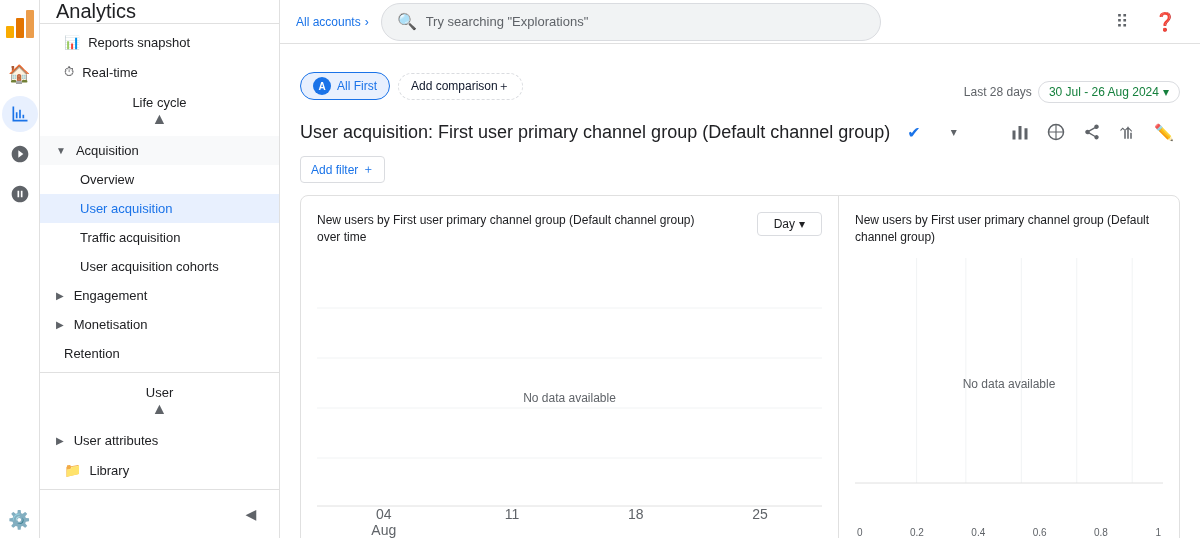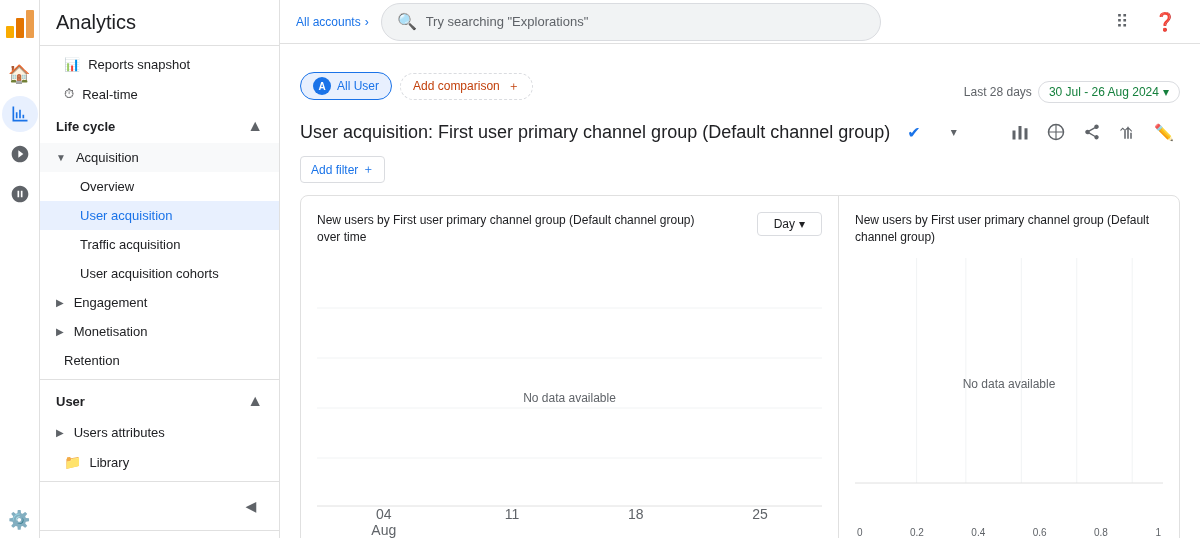--- a/index.html
+++ b/index.html
@@ -47,23 +47,24 @@
       flex-direction: column;
       overflow-y: auto;
       padding-bottom: 8px;
     }
     .sidebar-section-title {
       display: flex;
       align-items: center;
       justify-content: space-between;
       padding: 8px 16px;
       font-size: 13px;
-      font-weight: 700;
+      font-weight: 400;
       color: #202124;
       cursor: pointer;
+      flex-direction: column;
     }
 
     .nav-item {
       display: flex;
       align-items: center;
       padding: 7px 16px 7px 24px;
       font-size: 13px;
       color: #202124;
       cursor: pointer;
       gap: 8px;
@@ -209,26 +210,26 @@
       color: #fff;
       font-size: 10px;
       display: flex;
       align-items: center;
       justify-content: center;
       font-weight: 600;
     }
     .add-comparison-btn {
       display: flex;
       align-items: center;
-      gap: 8px;
+      gap: 0;
       border: 1px dashed #dadce0;
       border-radius: 20px;
       padding: 4px 12px;
       font-size: 12px;
-      color: #c2410c;
+      color: #0f172a;
       cursor: pointer;
     }
 
     .date-row {
       display: flex;
       align-items: center;
       gap: 6px;
       font-size: 12px;
       color: #5f6368;
     }
@@ -367,21 +368,21 @@
   </div>
   <div class="rail-icon" title="Advertising">
     <svg width="20" height="20" viewBox="0 0 24 24" fill="currentColor">
         <path d="M12 2C6.48 2 2 6.48 2 12s4.48 10 10 10 10-4.48 10-10S17.52 2 12 2zm-1 14H9V8h2v8zm4 0h-2V8h2v8z"></path>
       </svg>
   </div>
   <div class="rail-icon" style="margin-top:auto;" title="Configure">⚙️</div>
 </div>
 
 <div class="sidebar" style="position:absolute;top:0;left:40px;bottom:0;width:240px;z-index:4;">
-  <div style="height:56px;border-bottom:1px solid #e0e0e0;display:flex;align-items:center;padding:11px 16px;gap:8px;">
+  <div style="height:56px;border-bottom:1px solid #e0e0e0;display:flex;align-items:center;padding:0 16px;gap:8px;">
     <div class="app-name-area">
       <span style="font-size:20px;font-weight:400;color:#202124;">Analytics</span>
     </div>
   </div>
   <div style="padding: 4px 0;">
     <div class="nav-item">
       <span>📊</span>
       <span>Reports snapshot</span>
     </div>
     <div class="nav-item">
@@ -428,21 +429,21 @@
     </div>
 
     <div class="sidebar-divider"></div>
 
     <div class="sidebar-section-title">
       <span>User</span>
       <span class="collapse-icon">▲</span>
     </div>
     <div class="section-with-expand">
       <span class="expand-icon">▶</span>
-      <span>Users attributes</span>
+      <span>User attributes</span>
     </div>
     <div class="nav-item">
       <span style="font-size:14px;">📁</span>
       <span>Library</span>
     </div>
   </div>
 
   <div style="margin-top:auto;border-top:1px solid #e0e0e0;display:flex;align-items:center;justify-content:flex-end;padding:8px 12px;">
     <div class="title-icon-btn" style="font-size:14px;">◀</div>
   </div>
@@ -466,21 +467,21 @@
     <div class="icon-btn">❓</div>
   </div>
 </div>
 
 <div class="main">
   
   <div class="header-filter-row">
     <div class="filter-row">
       <div class="all-users-chip">
         <div class="avatar-chip">A</div>
-        <span>All User</span>
+        <span>All First</span>
       </div>
       <div class="add-comparison-btn">
         <span>Add comparison</span>
         <span>＋</span>
       </div>
     </div>
     <div class="date-row">
       <span>Last 28 days</span>
       <div class="date-pill">
         <span>30 Jul - 26 Aug 2024</span>

